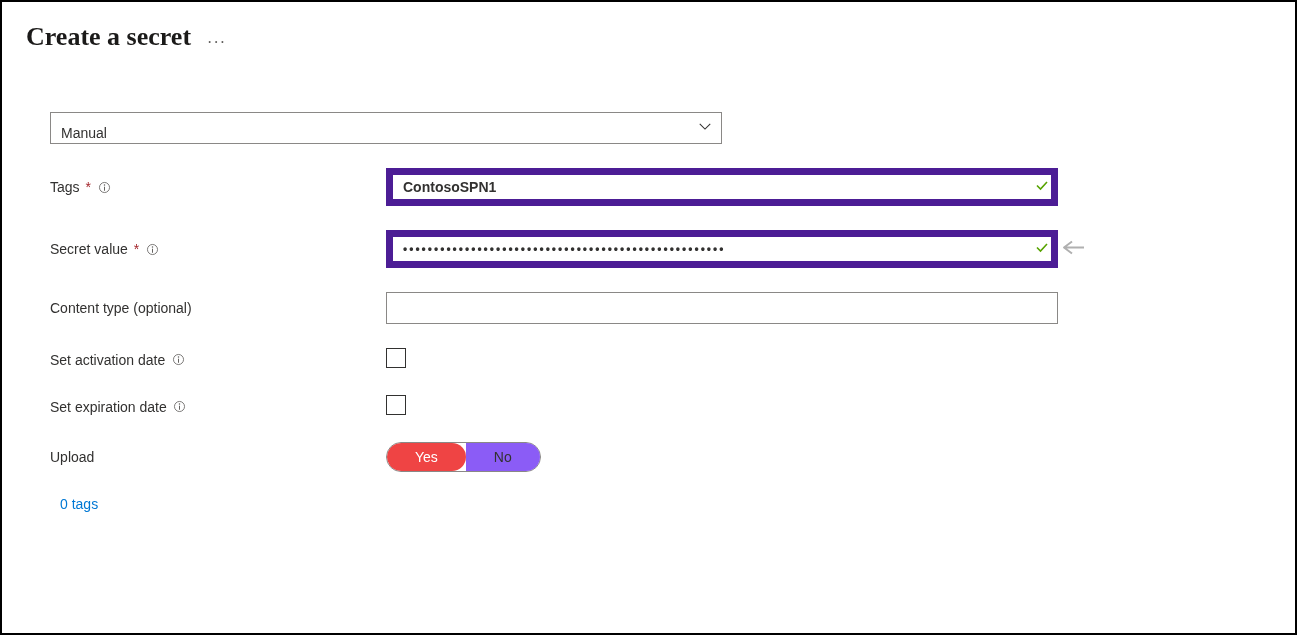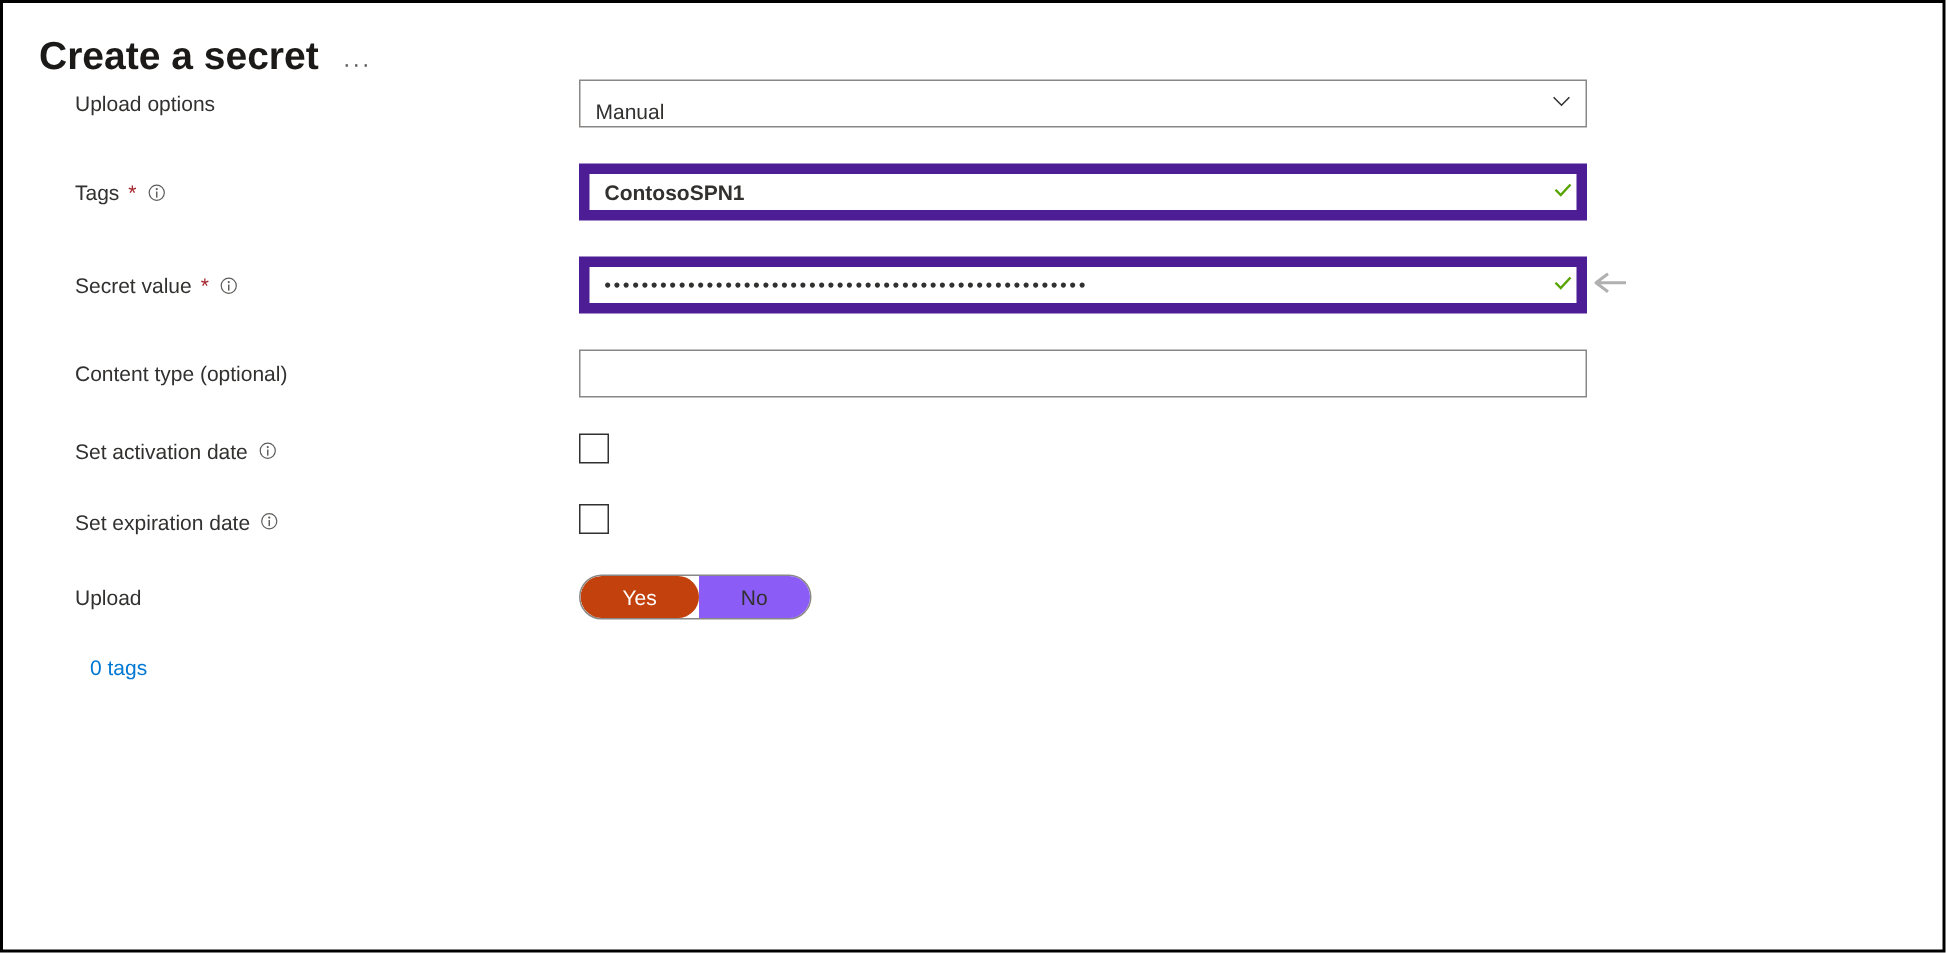--- a/index.html
+++ b/index.html
@@ -14,20 +14,22 @@
       background: #fff;
       width: 1297px;
       height: 635px;
       border: 2px solid #000;
       padding: 20px 24px;
     }
     .header {
       display: flex;
       align-items: flex-end;
       gap: 16px;
+      margin-bottom: 60px;
+      font-family: Liberation Serif, serif;
     }
     .page-title {
       font-size: 26px;
       font-weight: 600;
       color: #1b1a19;
     }
     .ellipsis-icon {
       font-size: 16px;
       color: #605e5c;
       letter-spacing: 1px;
@@ -137,21 +139,21 @@
     .toggle-option {
       border: none;
       background: #8b5cf6;
       padding: 0 28px;
       font-size: 14px;
       font-family: inherit;
       cursor: pointer;
       color: #323130;
     }
     .toggle-option.active {
-      background: #c2410c;
+      background: #ef4444;
       color: #fff;
       border-radius: 16px;
     }
     .tags-link {
       color: #0078d4;
       text-decoration: none;
       cursor: pointer;
       padding-left: 10px;
     }
     .password-dots {
@@ -161,23 +163,20 @@
   </style>
 </head>
 <body>
 
 <div class="header">
   <h1 class="page-title">Create a secret</h1>
   <span class="ellipsis-icon">···</span>
 </div>
 
 <div class="form-row">
-  <label class="form-label">
-    <span>Upload options</span>
-  </label>
   <div class="form-control-wrap">
     <div class="select-control">Manual</div>
     <span class="select-chevron">
       <svg viewBox="0 0 16 16">
           <path d="M2 5 L8 11 L14 5" fill="none" stroke="#323130" stroke-width="1.2"></path>
         </svg>
     </span>
   </div>
 </div>
 

